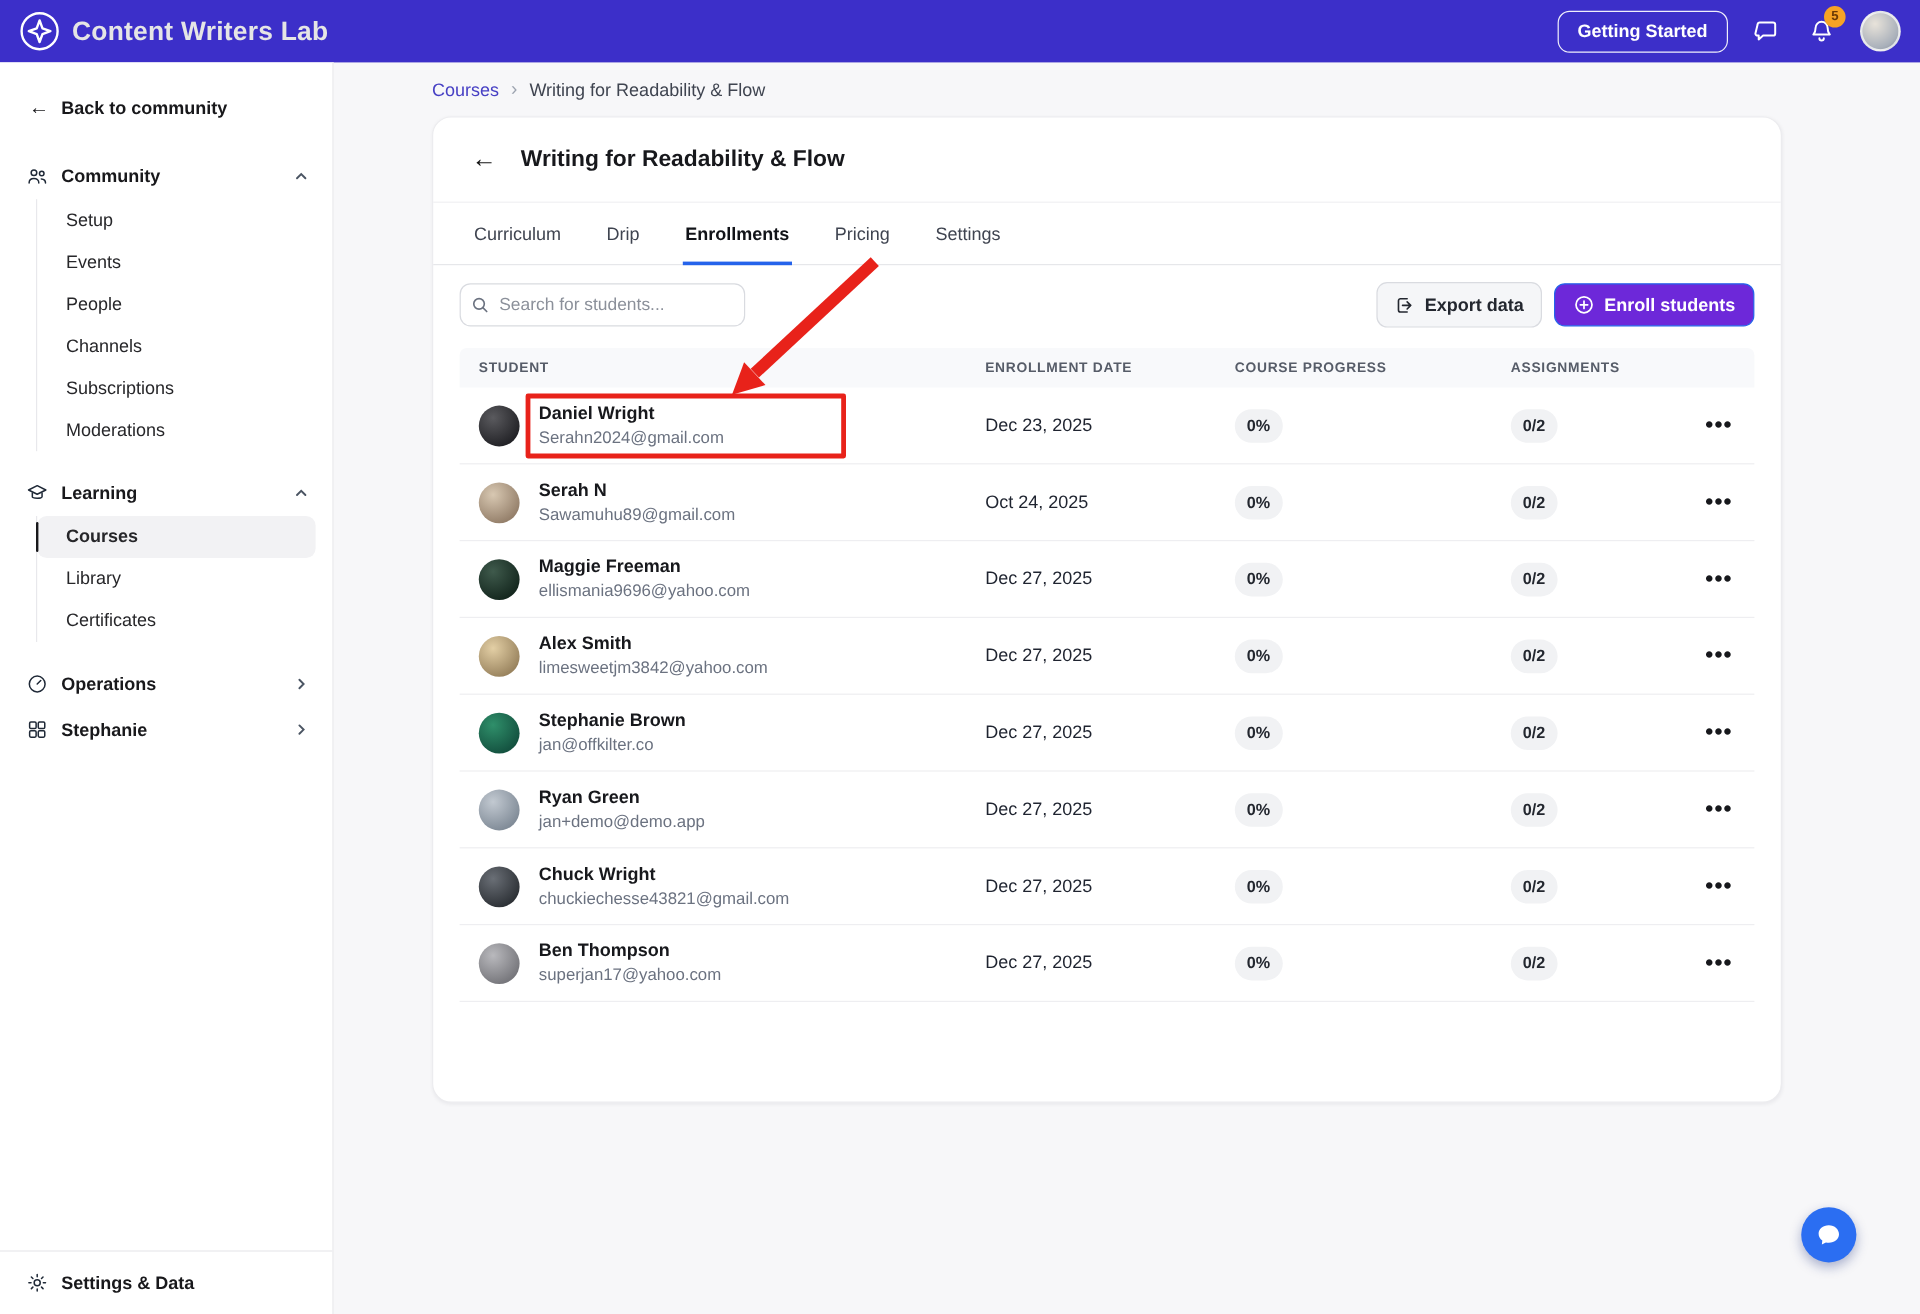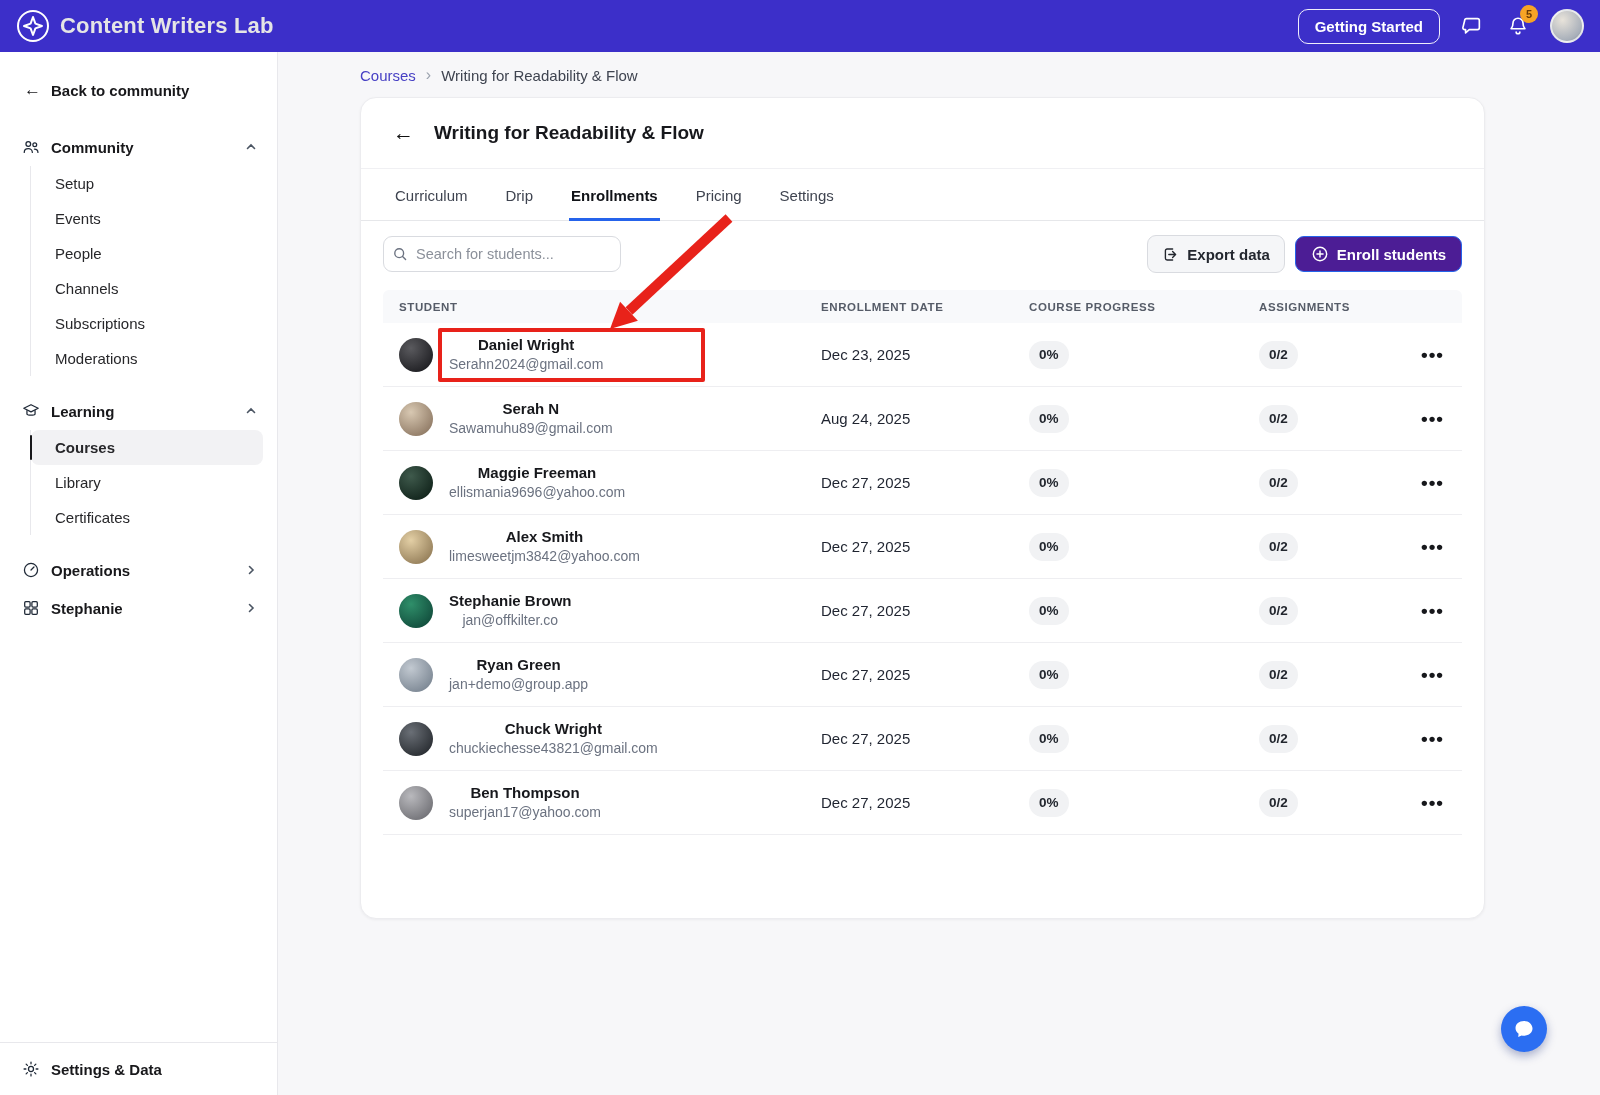--- a/index.html
+++ b/index.html
@@ -49,29 +49,29 @@
   .tab { padding:18px 2px 14px; font-size:15px; color:#3F4450; cursor:pointer; border-bottom:3px solid transparent; margin-bottom:-1px; }
   .tab.active { color:#111318; font-weight:700; border-bottom-color:#2563EB; }
 
   .card-body { padding:14px 22px 0; }
   .toolbar { display:flex; align-items:center; justify-content:space-between; height:38px; margin-bottom:17px; }
   .search-box { display:flex; align-items:center; gap:8px; width:238px; height:36px; border:1px solid #D9DBE0; border-radius:9px; padding:0 8px; background:#fff; }
   .search-box input { border:none; outline:none; font-size:14.5px; font-family:inherit; color:#1F2430; width:100%; background:transparent; }
   .search-box input::placeholder { color:#8B909A; }
   .toolbar-actions { display:flex; align-items:center; gap:10px; }
   .btn-export { display:flex; align-items:center; gap:8px; height:38px; padding:0 14px; background:#F5F6F8; border:1px solid #D9DBE0; border-radius:9px; font-size:15px; font-weight:600; color:#23272F; cursor:pointer; font-family:inherit; }
-  .btn-enroll { display:flex; align-items:center; gap:8px; height:36px; padding:0 15px; background:#4c1d95; border:1px solid #2463EA; border-radius:9px; font-size:15px; font-weight:600; color:#fff; cursor:pointer; font-family:inherit; }
+  .btn-enroll { display:flex; align-items:center; gap:8px; height:36px; padding:0 15px; background:#6d28d9; border:1px solid #2463EA; border-radius:9px; font-size:15px; font-weight:600; color:#fff; cursor:pointer; font-family:inherit; }
 
   
   .tgrid { display:grid; grid-template-columns:438px 208px 230px 150px 1fr; align-items:center; }
   .thead { height:33px; background:#F8F9FB; border-radius:6px 6px 0 0; }
   .thead span { font-size:11.5px; font-weight:700; letter-spacing:.6px; color:#565C68; }
   .thead span:first-child { padding-left:16px; }
   .trow { height:64px; border-bottom:1px solid #EEEEF1; position:relative; cursor:pointer; }
-  .student-cell { display:flex; align-items:center; gap:16px; padding-left:16px;text-align:center; }
+  .student-cell { display:flex; align-items:center; gap:16px; padding-left:16px; }
   .avatar { width:34px; height:34px; border-radius:50%; flex:0 0 34px; }
   .av1{background:radial-gradient(circle at 35% 30%, #5a5a5e, #232327 75%);}
   .av2{background:radial-gradient(circle at 35% 30%, #d8c8b2, #95806b 75%);}
   .av3{background:radial-gradient(circle at 35% 30%, #3f5a4c, #15281f 75%);}
   .av4{background:radial-gradient(circle at 35% 30%, #e3cfa5, #9a845f 75%);}
   .av5{background:radial-gradient(circle at 35% 30%, #2f8f6a, #145240 75%);}
   .av6{background:radial-gradient(circle at 35% 30%, #c2c9d1, #818c98 75%);}
   .av7{background:radial-gradient(circle at 35% 30%, #6a6f76, #2e3237 75%);}
   .av8{background:radial-gradient(circle at 35% 30%, #b9b9bd, #77777c 75%);}
   .stu-name { font-size:15px; font-weight:700; color:#17181C; line-height:1.25; }
@@ -313,21 +313,21 @@
         </div>
 
         <div class="tgrid trow">
           <div class="student-cell">
             <span class="avatar av2"></span>
             <span>
               <div class="stu-name">Serah N</div>
               <div class="stu-email">Sawamuhu89@gmail.com</div>
             </span>
           </div>
-          <span class="cell-date">Aug 24, 2025</span>
+          <span class="cell-date">Oct 24, 2025</span>
           <span><span class="pill">0%</span></span>
           <span><span class="pill">0/2</span></span>
           <span class="menu-cell">
               <span class="dots">•••</span>
             </span>
         </div>
 
         <div class="tgrid trow">
           <div class="student-cell">
             <span class="avatar av3"></span>
@@ -374,21 +374,21 @@
           <span class="menu-cell">
               <span class="dots">•••</span>
             </span>
         </div>
 
         <div class="tgrid trow">
           <div class="student-cell">
             <span class="avatar av6"></span>
             <span>
               <div class="stu-name">Ryan Green</div>
-              <div class="stu-email">jan+demo@group.app</div>
+              <div class="stu-email">jan+demo@demo.app</div>
             </span>
           </div>
           <span class="cell-date">Dec 27, 2025</span>
           <span><span class="pill">0%</span></span>
           <span><span class="pill">0/2</span></span>
           <span class="menu-cell">
               <span class="dots">•••</span>
             </span>
         </div>
 

